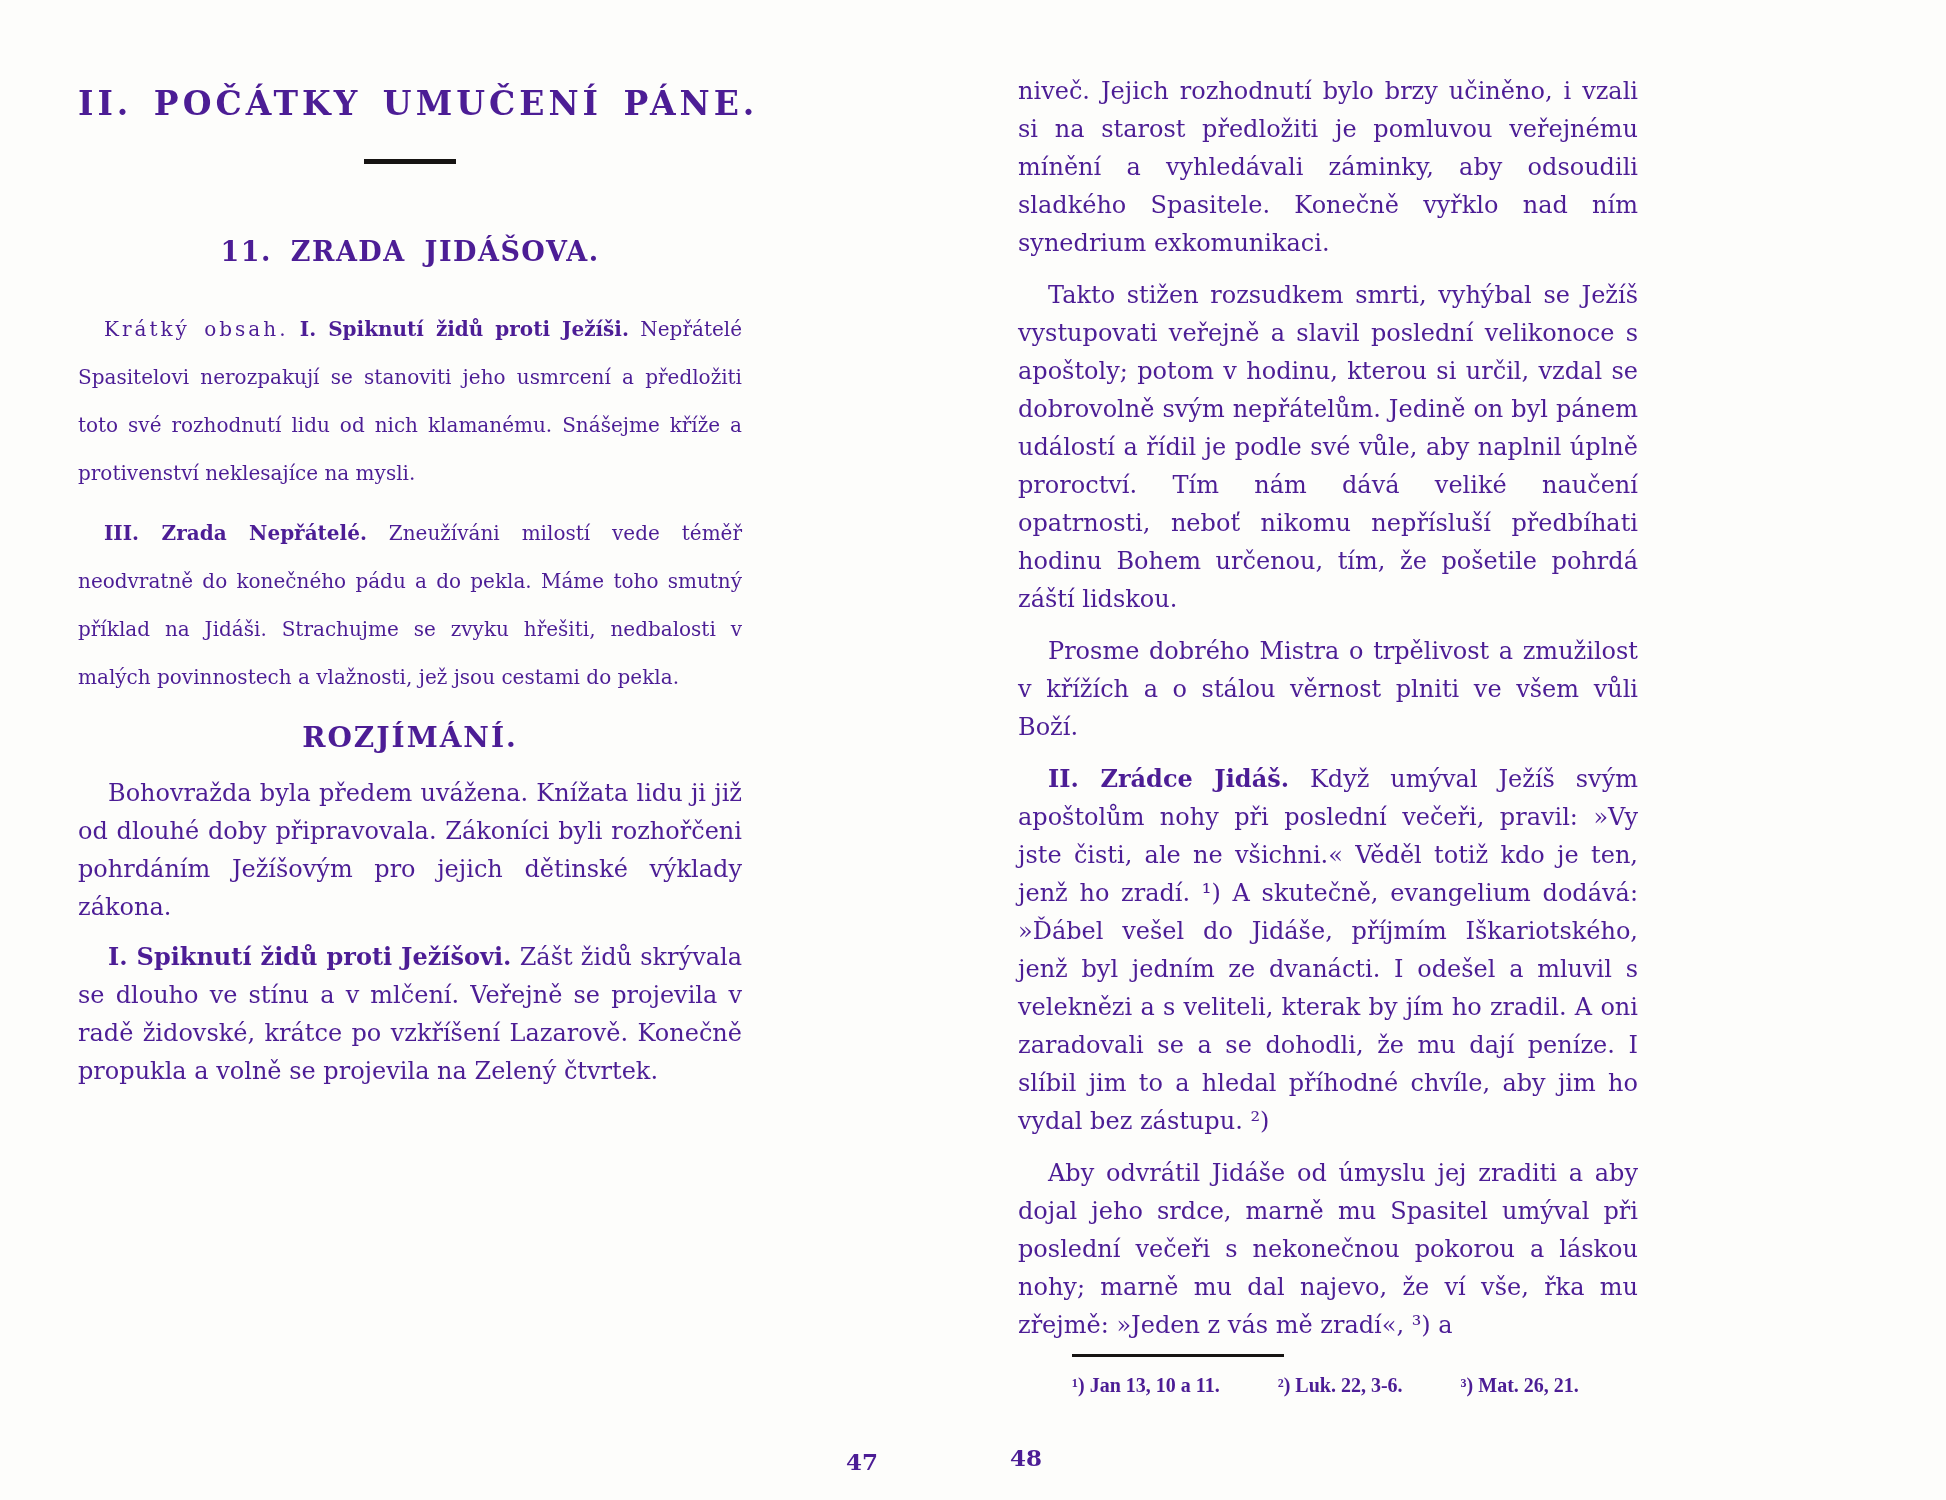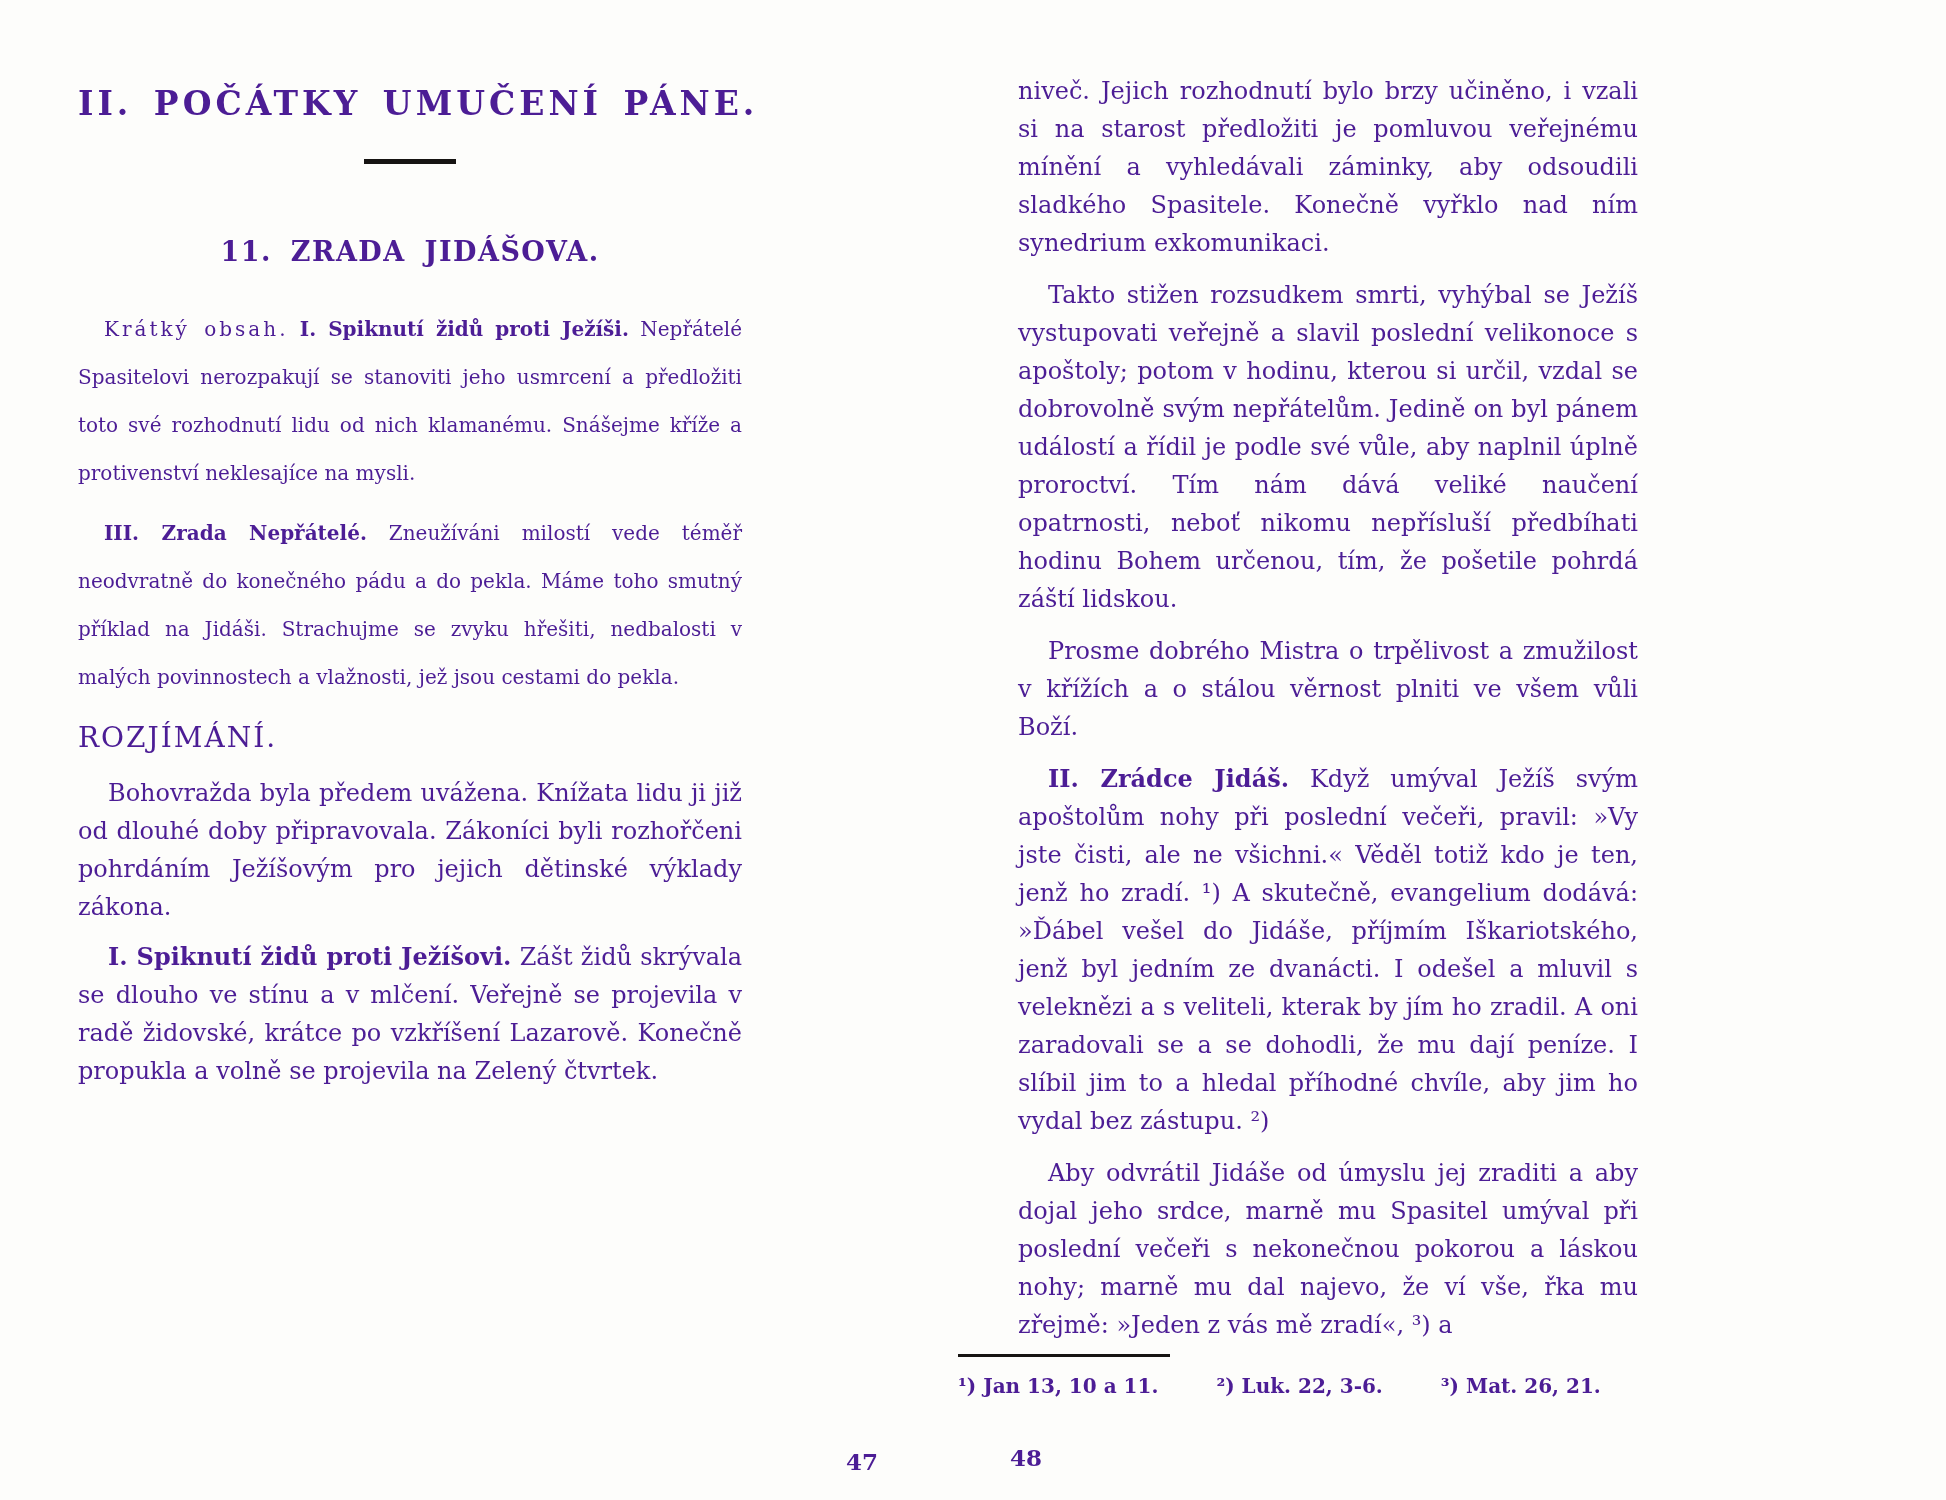--- a/index.html
+++ b/index.html
@@ -55,23 +55,23 @@
     font-size: 20px;
     line-height: 48px;
     text-align: justify;
     text-indent: 26px;
   }
   .summary p:last-child { margin-bottom: 0; }
   .lead-spaced { letter-spacing: 3px; }
   .meditation-heading {
     margin: 20px 0 0 0;
     font-size: 28px;
-    font-weight: normal;
+    font-weight: bold;
     letter-spacing: 2px;
-    text-align: left;
+    text-align: center;
   }
   .scripture {
     margin: 26px 0 0 0;
     font-size: 24px;
     font-style: italic;
     word-spacing: 9px;
     white-space: nowrap;
   }
   .bodytext p {
     margin: 0 0 12px 0;
@@ -95,23 +95,24 @@
     margin: 0 0 14px 0;
     font-size: 24px;
     line-height: 38px;
     text-align: justify;
     text-indent: 30px;
   }
 
   
   .footnote-area {
     position: absolute;
-    left: 958px;
+    left: 1072px;
     top: 1354px;
     width: 620px;
+    font-family: Liberation Serif, serif;
   }
   .fn-rule {
     width: 212px;
     height: 3px;
     background: #161412;
   }
   .fn-row {
     display: flex;
     gap: 58px;
     margin-top: 17px;

